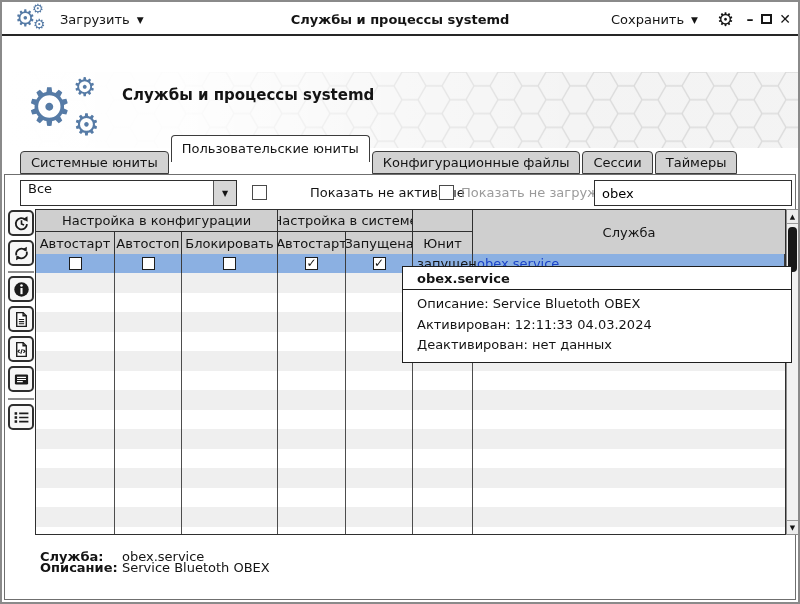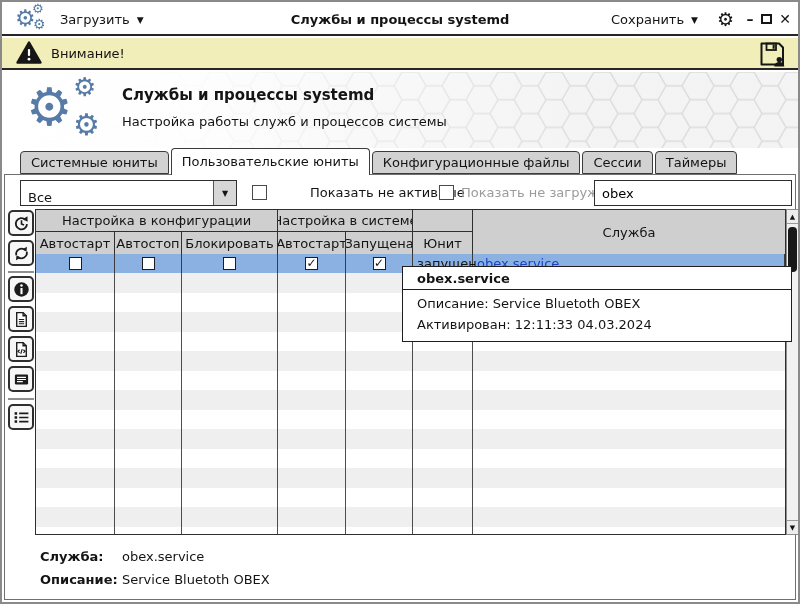--- a/index.html
+++ b/index.html
@@ -36,25 +36,25 @@
   .hero .fade{position:absolute;inset:0;background:linear-gradient(90deg,#fff 0%,rgba(255,255,255,.92) 22%,rgba(255,255,255,.45) 48%,rgba(255,255,255,.05) 75%);}
   .logo-big{position:absolute;left:24px;top:2px;width:92px;height:72px;color:#567ba6;}
   .logo-big .g1{position:absolute;left:0;top:5px;font-size:52px;line-height:56px;}
   .logo-big .g2{position:absolute;left:47px;top:-2px;font-size:26px;}
   .logo-big .g3{position:absolute;left:47px;top:33px;font-size:30px;}
   .hero-title{position:absolute;left:120px;top:14px;font-size:15px;font-weight:bold;}
   .hero-sub{position:absolute;left:120px;top:42px;font-size:13px;}
   
   .tabs{position:absolute;left:18px;top:146px;height:27px;display:flex;align-items:flex-end;z-index:3;}
   .tab{background:#d2d2d2;border:1px solid #3c3c3c;border-radius:4px 4px 0 0;padding:3px 10px 3px;height:23px;margin-bottom:1px;margin-right:2px;white-space:nowrap;cursor:default;}
-  .tab.active{background:#fff;height:27px;margin-bottom:0;border-bottom:none;padding-top:5px;}
+  .tab.active{background:#fff;height:27px;margin-bottom:13px;border-bottom:none;padding-top:5px;}
   
   .pane{position:absolute;left:2px;right:2px;top:172px;bottom:2px;border:1px solid #6f6f6f;background:#fff;z-index:1;}
   
-  .combo{position:absolute;left:18px;top:178px;width:217px;height:26px;border:1px solid #2f2f2f;background:#fff;display:flex;align-items:flex-end;z-index:2;gap:21px;}
+  .combo{position:absolute;left:18px;top:178px;width:217px;height:26px;border:1px solid #2f2f2f;background:#fff;display:flex;align-items:flex-start;z-index:2;gap:21px;}
   .combo .val{flex:1;padding-left:7px;}
   .combo .cbtn{width:23px;height:100%;background:#d7d7d7;border-left:1px solid #555;display:flex;align-items:center;justify-content:center;font-size:8px;}
   .chk{position:absolute;width:15px;height:15px;border:1px solid #4a4a4a;background:#fff;top:183px;z-index:2;}
   #chk1{left:250px;}
   #chk2{left:437px;}
   .chklabel{position:absolute;top:183px;z-index:2;white-space:nowrap;}
   #chklabel1{left:272px;margin-left:36px;}
   #chklabel2{left:459px;color:#9b9b9b;}
   .search{position:absolute;left:592px;top:178px;width:198px;height:26px;border:1px solid #2f2f2f;padding:0 7px;font:13px "DejaVu Sans",sans-serif;z-index:2;outline:none;}
   
@@ -85,21 +85,21 @@
   .sbtn.down{bottom:0;border-top:1px solid #9a9a9a;}
   .sthumb{position:absolute;left:1px;top:17px;width:9px;height:45px;background:#181818;border-radius:4px;}
   
   .tooltip{position:absolute;left:400px;top:264px;width:390px;background:#fff;border:1px solid #1e1e1e;z-index:10;}
   .tt-title{height:23px;line-height:23px;padding-left:14px;font-weight:bold;border-bottom:1px solid #1e1e1e;}
   .tt-lines{padding:4px 0 6px 14px;}
   .tt-line{height:20.5px;line-height:20.5px;white-space:nowrap;}
   
   .dlabel{position:absolute;left:38px;font-weight:bold;z-index:2;}
   .dvalue{position:absolute;left:120px;z-index:2;}
-  .drow1{top:547px;} .drow2{top:570px;}
+  .drow1{top:547px;} .drow2{top:558px;}
   svg{display:block;}
 </style>
 </head>
 <body>
 
 <div id="app">
 
   <div class="titlebar">
     <div class="logo-sm">
       <span class="g1">⚙</span>
@@ -116,57 +116,37 @@
       <span class="arr">▼</span>
     </div>
     <div class="gear-btn">⚙</div>
     <div class="winctl" id="btn-min">–</div>
     <div class="winctl" id="btn-max">
         <i></i>
       </div>
     <div class="winctl" id="btn-close">✕</div>
   </div>
 
-  <div class="warnbar">
-    <span class="wicon">
-      <svg viewBox="0 0 26 24" width="26" height="24">
-        <path d="M13 1.5 24.5 21.5h-23z" fill="#161616" stroke="#161616" stroke-width="2.4" stroke-linejoin="round"></path>
-        <rect x="11.9" y="8" width="2.2" height="7" rx="1" fill="#fff"></rect>
-        <circle cx="13" cy="18.2" r="1.4" fill="#fff"></circle>
-      </svg>
-    </span>
-    <span>Внимание!</span>
-    <span class="floppy">
-      <svg viewBox="0 0 28 28" width="28" height="28">
-        <path d="M3.5 3.5h17.5L25 7.5V24.5H3.5z" fill="none" stroke="#161616" stroke-width="2" stroke-linejoin="round"></path>
-        <rect x="8.5" y="3.5" width="9.5" height="6.5" fill="none" stroke="#161616" stroke-width="1.8"></rect>
-        <rect x="14.6" y="4.6" width="2.1" height="4.2" fill="#161616"></rect>
-        <circle cx="21.3" cy="19.6" r="2.7" fill="#161616"></circle>
-        <path d="M16.3 26.4c0-3 2.2-4.5 5-4.5s5 1.5 5 4.5z" fill="#161616"></path>
-      </svg>
-    </span>
-  </div>
 
   <div class="hero">
     <svg class="hexbg" width="800" height="76">
       <defs>
         <pattern id="hx" width="48" height="27.7" patternUnits="userSpaceOnUse">
           <path d="M-16 0 L-8 -13.85 8 -13.85 16 0 8 13.85 -8 13.85 Z M8 13.85 L16 0 32 0 40 13.85 32 27.7 16 27.7 Z M32 27.7 L40 13.85 56 13.85 64 27.7 56 41.55 40 41.55 Z M32 0 L40 -13.85 56 -13.85 64 0 56 13.85 40 13.85 Z M-16 27.7 L-8 13.85 8 13.85 16 27.7 8 41.55 -8 41.55 Z" fill="#f3f3f3" stroke="#dadada" stroke-width="1.4"></path>
         </pattern>
       </defs>
       <rect width="800" height="76" fill="url(#hx)"></rect>
     </svg>
     <div class="fade"></div>
     <div class="logo-big">
       <span class="g1">⚙</span>
       <span class="g2">⚙</span>
       <span class="g3">⚙</span>
     </div>
     <div class="hero-title">Службы и процессы systemd</div>
-    <div class="hero-sub">Настройка работы служб и процессов системы</div>
   </div>
 
   <div class="tabs">
     <div class="tab">Системные юниты</div>
     <div class="tab active">Пользовательские юниты</div>
     <div class="tab">Конфигурационные файлы</div>
     <div class="tab">Сессии</div>
     <div class="tab">Таймеры</div>
   </div>
 
@@ -425,20 +405,21 @@
     <div class="sbtn down">
         <span>▼</span>
       </div>
   </div>
 
   <div class="tooltip">
     <div class="tt-title">obex.service</div>
     <div class="tt-lines">
       <div class="tt-line">Описание: Service Bluetoth OBEX</div>
       <div class="tt-line">Активирован: 12:11:33 04.03.2024</div>
+      <div class="tt-line">Деактивирован: нет данных</div>
     </div>
   </div>
 
   <div class="dlabel drow1">Служба:</div>
   <div class="dvalue drow1">obex.service</div>
   <div class="dlabel drow2">Описание:</div>
   <div class="dvalue drow2">Service Bluetoth OBEX</div>
 
 </div>
 

